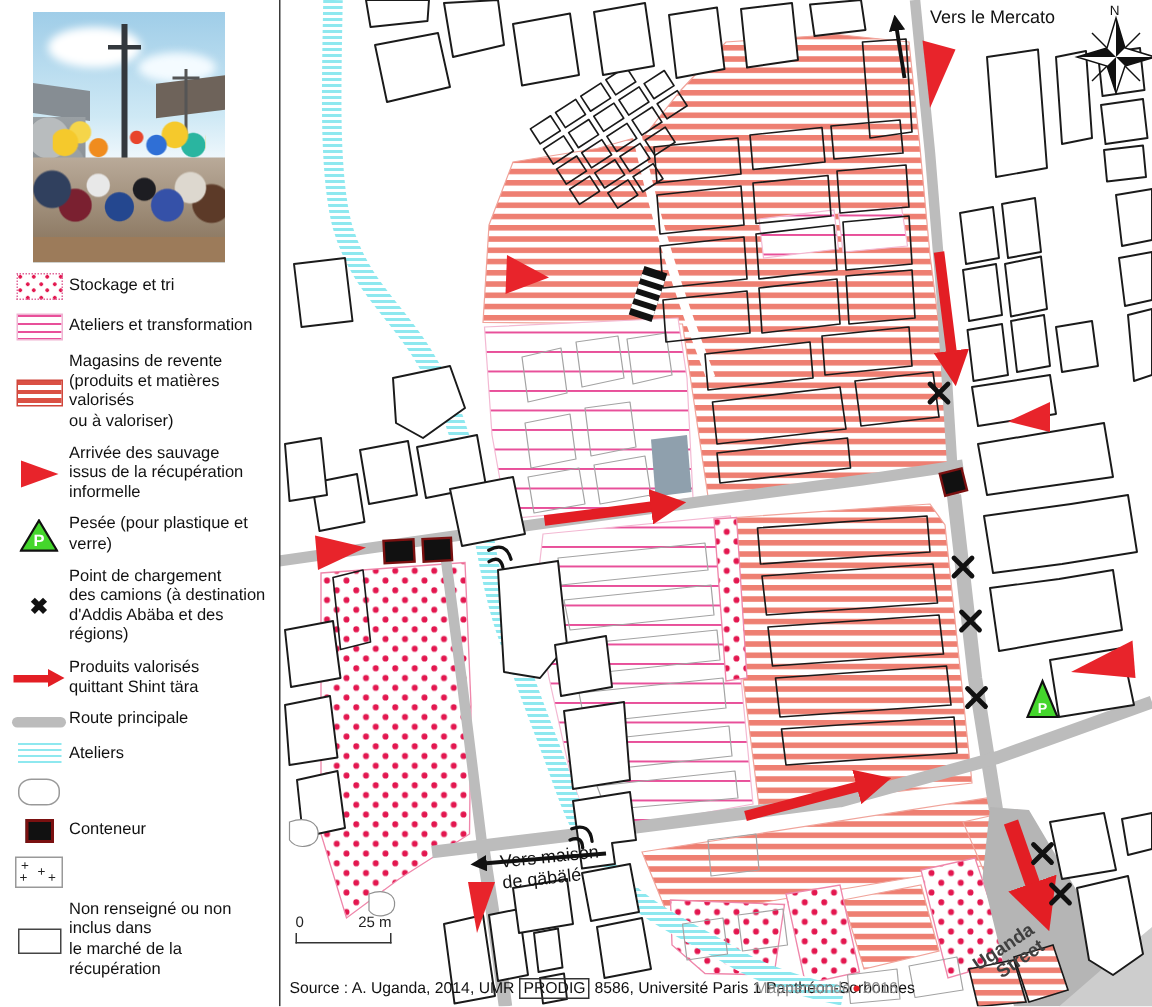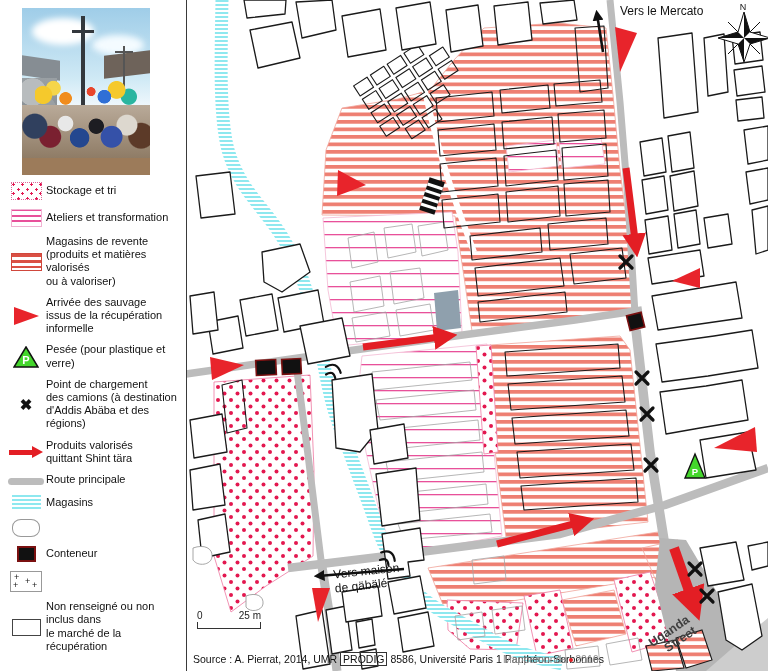--- a/index.html
+++ b/index.html
@@ -396,21 +396,21 @@
   <div class="map-label lbl-uganda"><span>Uganda</span><span class="l2">Street</span></div>
 
   <div class="scalebar">
     <div class="nums">
       <span>0</span>
       <span>25 m</span>
     </div>
     <div class="bar"></div>
   </div>
 
-  <div class="footer"><span>Source :  A. Pierrat, 2014, UMR </span><span class="boxed">PRODIG</span><span> 8586, Université Paris 1 Panthéon-Sorbonnes</span></div>
+  <div class="footer"><span>Source :  A. Uganda, 2014, UMR </span><span class="boxed">PRODIG</span><span> 8586, Université Paris 1 Panthéon-Sorbonnes</span></div>
   <div class="credit"><span>Mappemonde</span><span class="dot"></span><span>2016</span></div>
 
   <div class="panel">
     <div class="photo">
       <div class="ph-sky"></div>
       <div class="ph-cloud1"></div>
         <div class="ph-cloud2"></div>
       <div class="ph-roofL"></div>
         <div class="ph-roofR"></div>
       <div class="ph-pole"></div>
@@ -482,21 +482,21 @@
       <div class="lg-row">
         <div class="sw">
             <div class="sw-route"></div>
           </div>
         <div class="lg-label">Route principale</div>
       </div>
       <div class="lg-row">
         <div class="sw">
             <div class="sw-ruisseau"></div>
           </div>
-        <div class="lg-label">Magasins</div>
+        <div class="lg-label">Ateliers</div>
       </div>
       <div class="lg-row">
         <div class="sw">
             <div class="sw-inst"></div>
           </div>
       </div>
       <div class="lg-row">
         <div class="sw">
             <div class="sw-cont"></div>
           </div>

